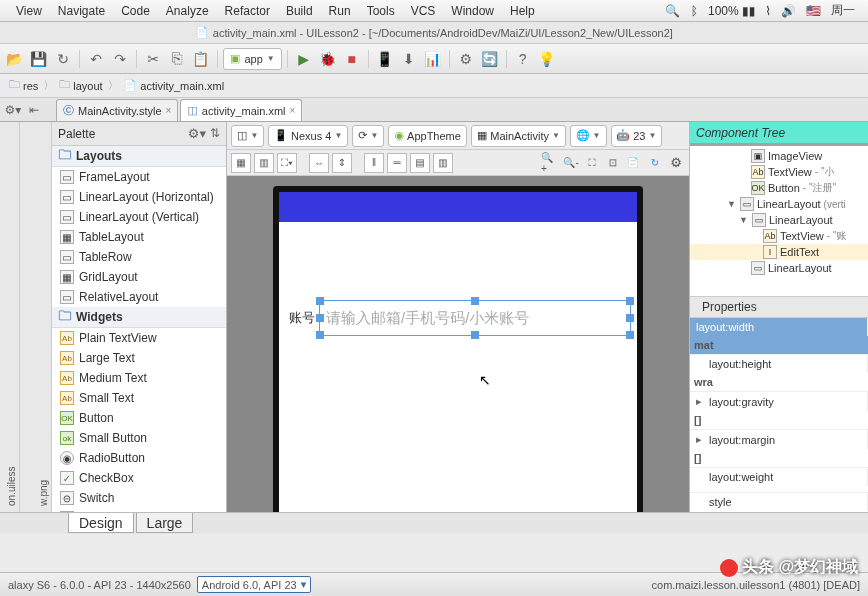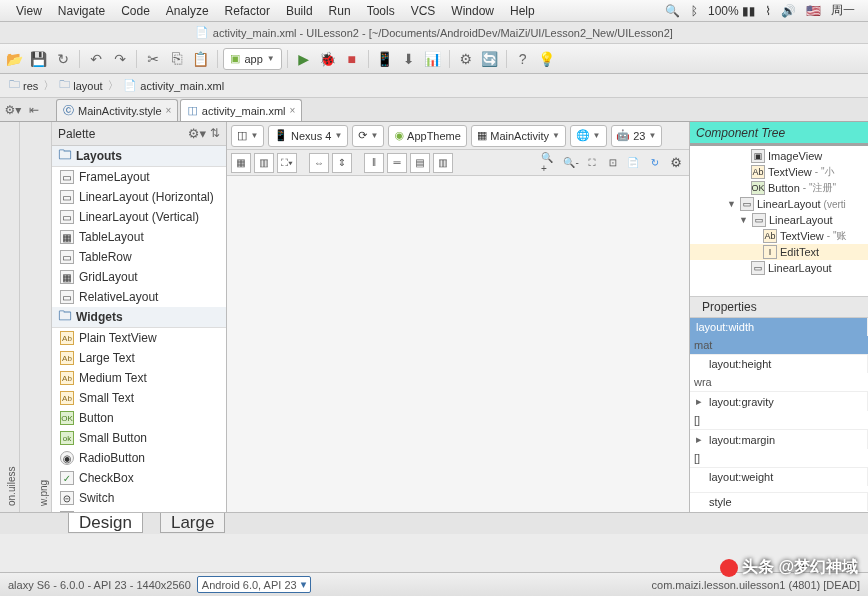--- a/index.html
+++ b/index.html
@@ -80,25 +80,25 @@
     .tree-toggle { width: 10px; font-size: 9px; color: #666; }
     .tree-icon { width: 14px; height: 14px; display: inline-flex; align-items: center; justify-content: center; font-size: 9px; border: 1px solid #aaa; background: #eee; }
     .tree-row.selected { background: #fff3d6; }
     .tree-row .suffix { color: #888; font-size: 10px; }
     
     .props-header { height: 22px; background: #e8e8e8; display: flex; align-items: center; padding: 0 12px; font-size: 12px; border-top: 1px solid #ccc; border-bottom: 1px solid #ccc; }
     .props { flex: 1; overflow: auto; font-size: 11px; }
     .props-row { display: flex; border-bottom: 1px solid #eee; flex-direction: column; }
     .props-row.header { background: #7aa8d6; color: #fff; }
     .props-key { flex: 1; padding: 3px 6px; border-right: 1px solid #eee; display: flex; align-items: center; gap: 3px; }
-    .props-val { width: 30px; padding: 3px 4px; color: #555; }
+    .props-val { width: 30px; padding: 3px 4px; color: #555; font-weight: bold; }
     .props-key .exp { width: 10px; color: #666; }
     
     .bottom-tabs { height: 22px; background: #e5e5e5; border-top: 1px solid #bbb; display: flex; align-items: flex-start; padding-left: 68px; }
-    .bottom-tab { height: 20px; padding: 0 10px; border: 1px solid #aaa; border-top: none; background: #f0f0f0; font-size: 17px; display: flex; align-items: center; margin-right: 17px; }
+    .bottom-tab { height: 20px; padding: 0 10px; border: 1px solid #aaa; border-top: none; background: #f0f0f0; font-size: 14px; display: flex; align-items: center; margin-right: 2px; }
     .bottom-tab.active { background: #fff; }
     
     .statusbar { position: absolute; bottom: 0; left: 0; right: 0; height: 24px; background: linear-gradient(#f0f0f0,#e0e0e0); border-top: 1px solid #bbb; display: flex; align-items: center; padding: 0 8px; font-size: 11px; color: #555; gap: 6px; }
     .statusbar .device-dd { display: flex; align-items: center; gap: 4px; background: #fff; border: 1px solid #3a6ea5; padding: 1px 4px; border-radius: 2px; }
     .statusbar .spacer { flex: 1; }
     .watermark { position: absolute; bottom: 18px; right: 10px; color: #fff; font-size: 16px; text-shadow: 0 0 4px #000; font-weight: bold; display: flex; align-items: center; gap: 4px; }
     .watermark .dot { width: 18px; height: 18px; background: #e33; border-radius: 50%; display: inline-block; }
     
     .gear-icon { font-size: 13px; }
   </style>
@@ -333,20 +333,42 @@
       <span class="dt2-btn">▥</span>
       <span class="dt2-spacer"></span>
       <span class="dt2-btn plain">🔍+</span>
       <span class="dt2-btn plain">🔍-</span>
       <span class="dt2-btn plain">⛶</span>
       <span class="dt2-btn plain">⊡</span>
       <span class="dt2-btn plain">📄</span>
       <span class="dt2-btn plain" style="color:#3a8ae0">↻</span>
       <span class="dt2-btn plain gear-icon">⚙</span>
     </div>
+    <div class="canvas-area">
+      <div class="device-frame">
+        <div class="device-screen">
+          <div class="app-topbar"></div>
+          <div class="form-row">
+            <span class="form-label">账号</span>
+            <div class="form-input-wrap">
+              <span class="form-input-ph">请输入邮箱/手机号码/小米账号</span>
+              <span class="sel-handle tl"></span>
+              <span class="sel-handle tm"></span>
+              <span class="sel-handle tr"></span>
+              <span class="sel-handle ml"></span>
+              <span class="sel-handle mr"></span>
+              <span class="sel-handle bl"></span>
+              <span class="sel-handle bm"></span>
+              <span class="sel-handle br"></span>
+            </div>
+          </div>
+          <span class="cursor-arrow">↖</span>
+        </div>
+      </div>
+    </div>
   </div>
 
   <div class="right-panel">
     <div class="right-header">Component Tree</div>
     <div class="tree">
       <div class="tree-row">
           <span class="indent3"></span>
           <span class="tree-icon">▣</span>
           <span>ImageView</span>
         </div>

